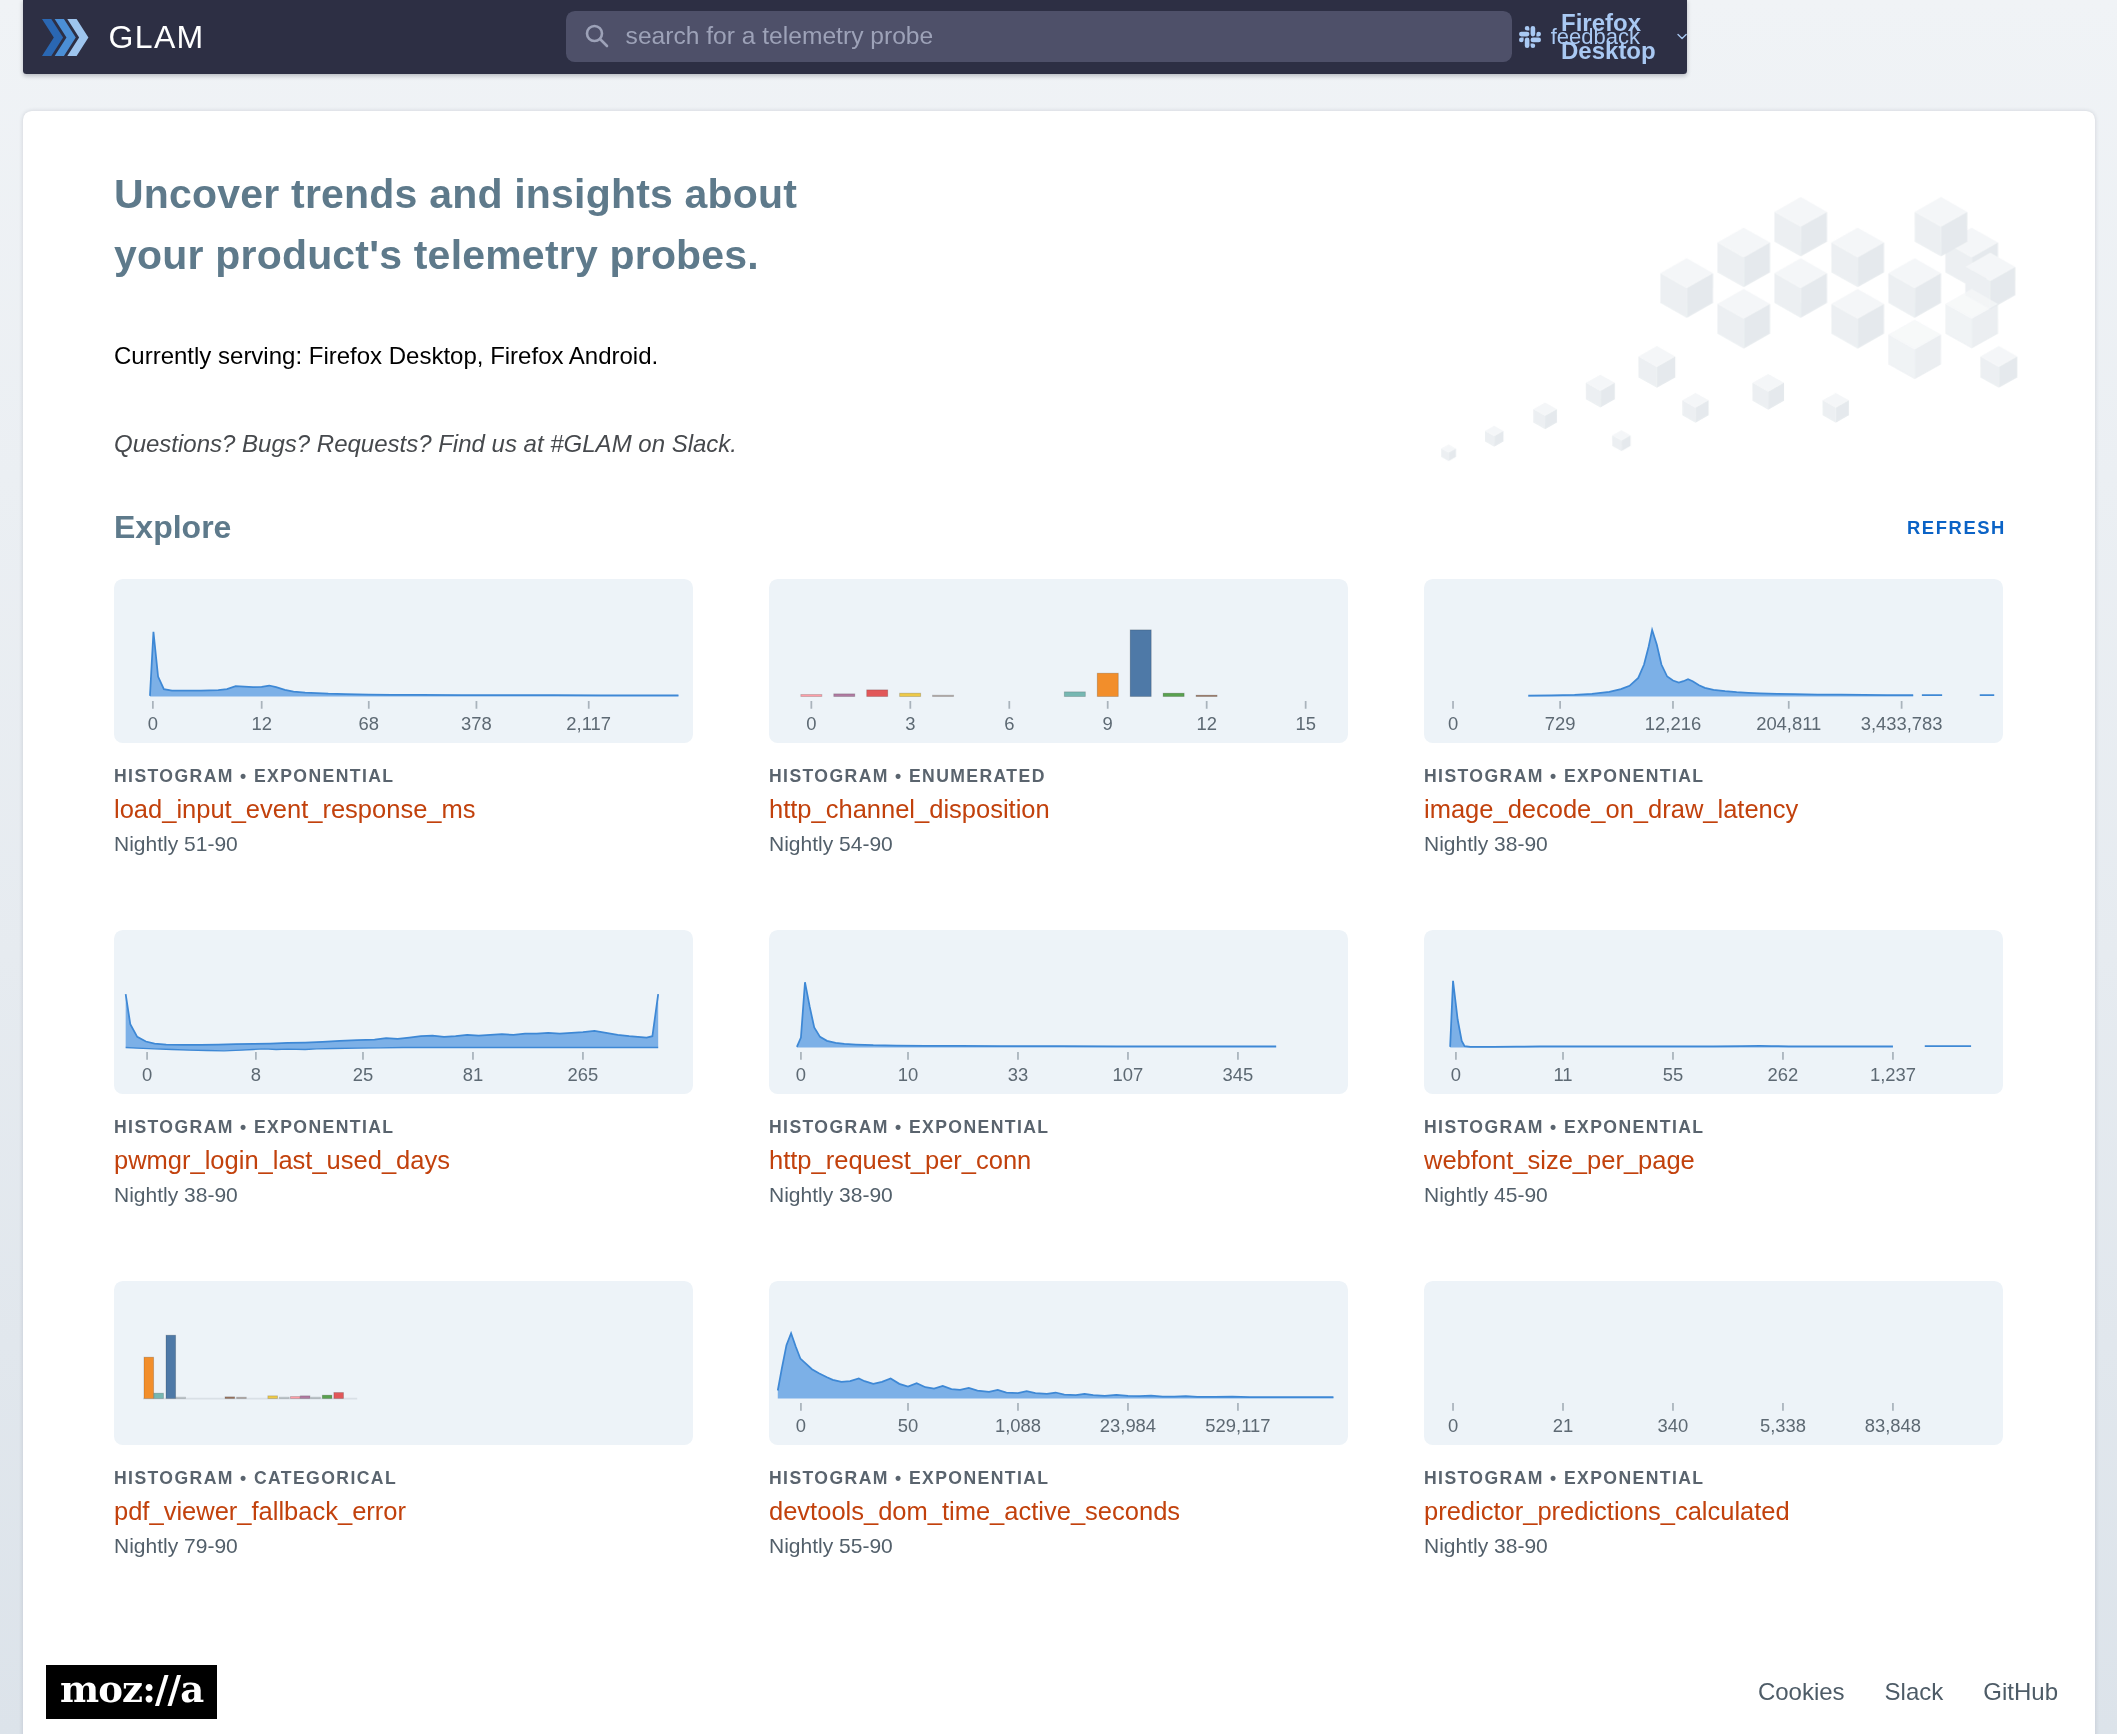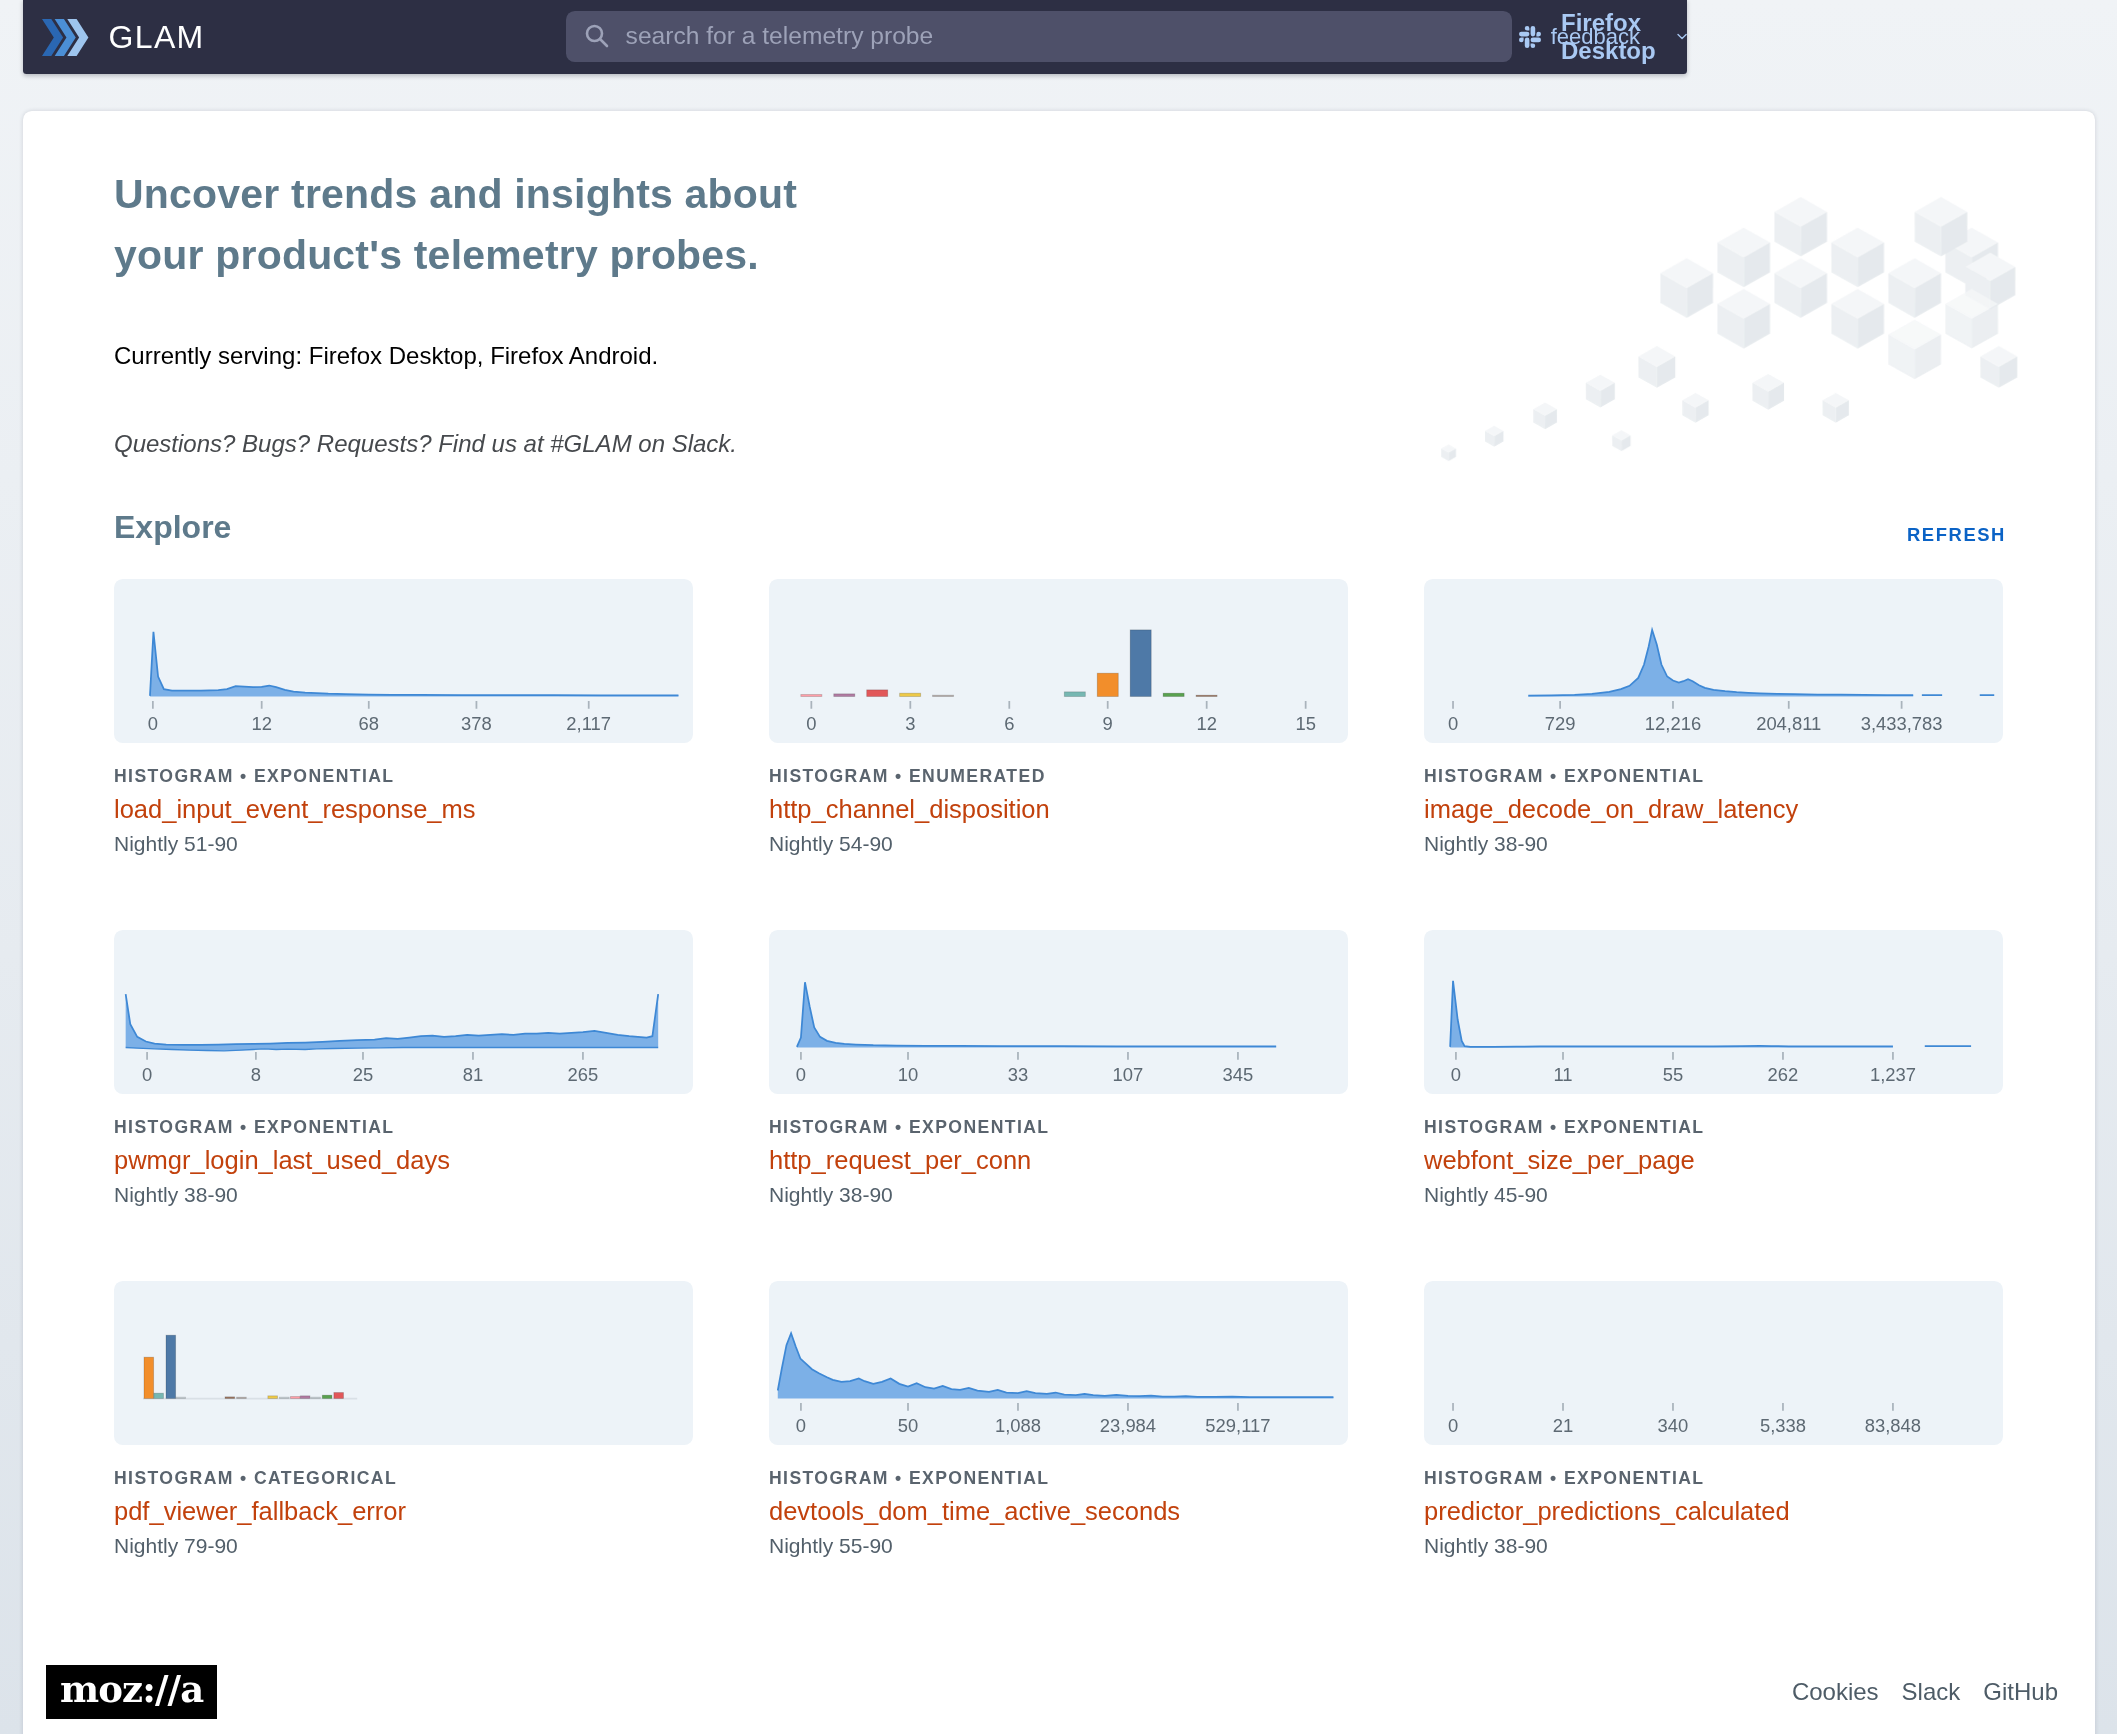--- a/index.html
+++ b/index.html
@@ -41,21 +41,21 @@
     background:#ffffff;border-radius:8.8px;box-shadow:0 0.9px 4.4px rgba(30,40,60,.16);
     box-sizing:border-box;padding:53px 89px 0 91px;
   }
   .hero-art{position:absolute;right:44px;top:35px;width:790px;height:377px;pointer-events:none;}
   .card h1{
     position:relative;margin:0;font-size:41px;line-height:61px;font-weight:700;
     color:#5e7a8b;letter-spacing:0.2px;
   }
   .serving{position:relative;margin:56px 0 0;font-size:24px;color:#000000;}
   .contact{position:relative;margin:60px 0 0;font-size:24px;font-style:italic;color:#46494d;}
-  .explore-row{position:relative;margin:51px 0 0;display:flex;justify-content:space-between;align-items:flex-end;}
+  .explore-row{position:relative;margin:51px 0 0;display:flex;justify-content:space-between;align-items:center;}
   .explore-row h2{margin:0;font-size:32px;font-weight:700;color:#5e7a8b;}
   .refresh{
     background:none;border:none;cursor:pointer;padding:0;
     color:#0b63c6;font-size:18.4px;font-weight:700;letter-spacing:1.6px;font-family:Liberation Sans, sans-serif;
   }
   
   .grid{position:relative;margin-top:33px;display:grid;grid-template-columns:repeat(3,579px);column-gap:76px;row-gap:74px;}
   .cell{cursor:pointer;}
   .panel{width:579px;height:164px;background:#edf3f8;border-radius:8.8px;overflow:hidden;}
   .chart{width:100%;height:100%;display:block;}
@@ -65,21 +65,21 @@
   
   footer{
     position:absolute;left:0;top:1649px;width:2117px;height:86px;
     display:flex;align-items:center;justify-content:space-between;
     padding:0 59px 0 46px;box-sizing:border-box;
   }
   .moz{
     background:#000;color:#fff;font-family:"DejaVu Serif",serif;font-weight:700;
     font-size:37px;padding:2.6px 14px 8px;cursor:pointer;letter-spacing:-0.9px;
   }
-  .flinks{display:flex;gap:23px;justify-content:flex-end;}
+  .flinks{display:flex;gap:40px;justify-content:flex-end;}
   .flinks span{font-size:24px;color:#4e5c67;cursor:pointer;}
 </style>
 </head>
 <body>
 
 <header class="navbar">
   <div class="brand">
     <svg width="54" height="39" viewBox="0 0 64 44">
       <path d="M0,0 h11 l14,22 -14,22 h-11 l14,-22 z" fill="#2a67b2"></path>
       <path d="M15,0 h11 l14,22 -14,22 h-11 l14,-22 z" fill="#4b8fd6"></path>

